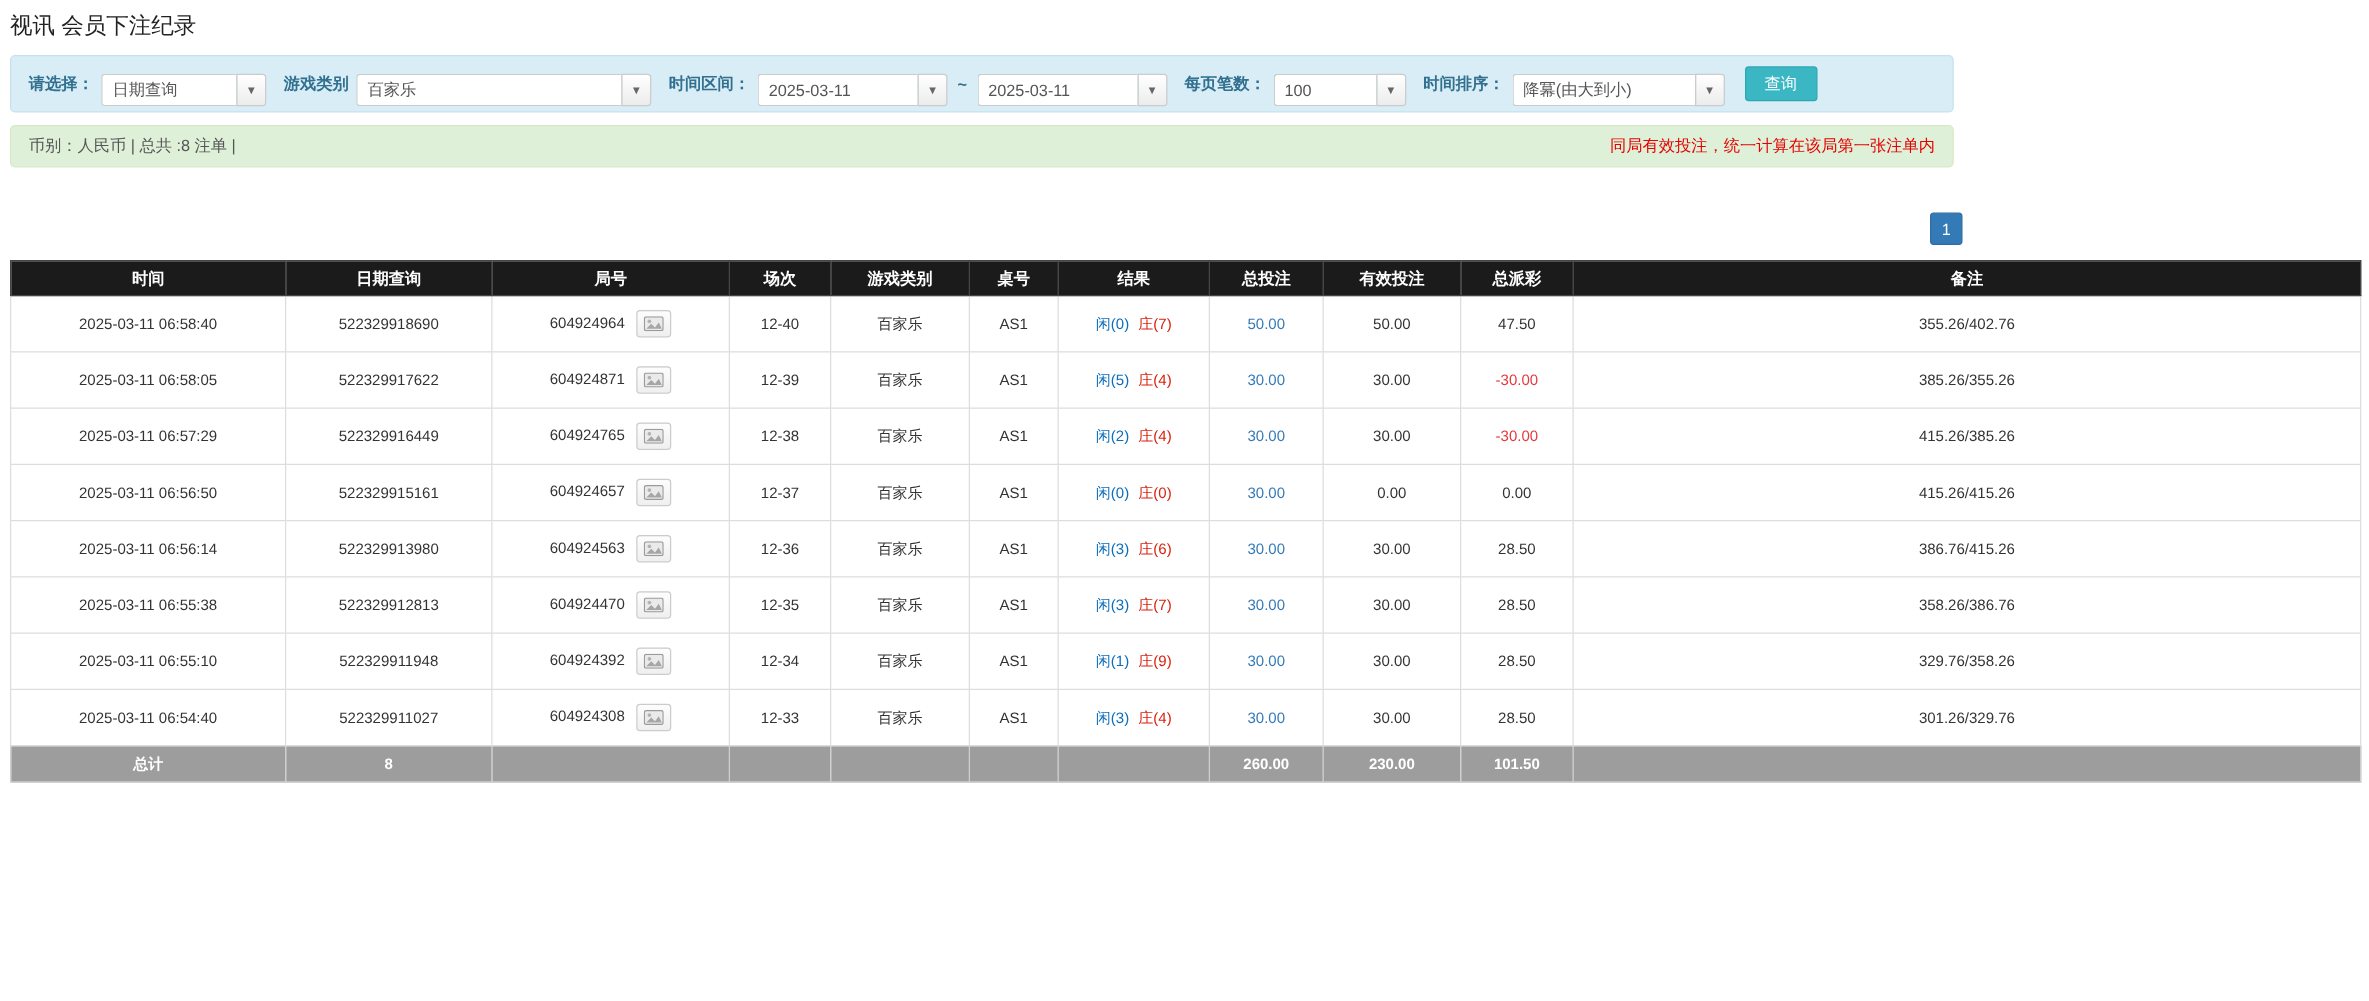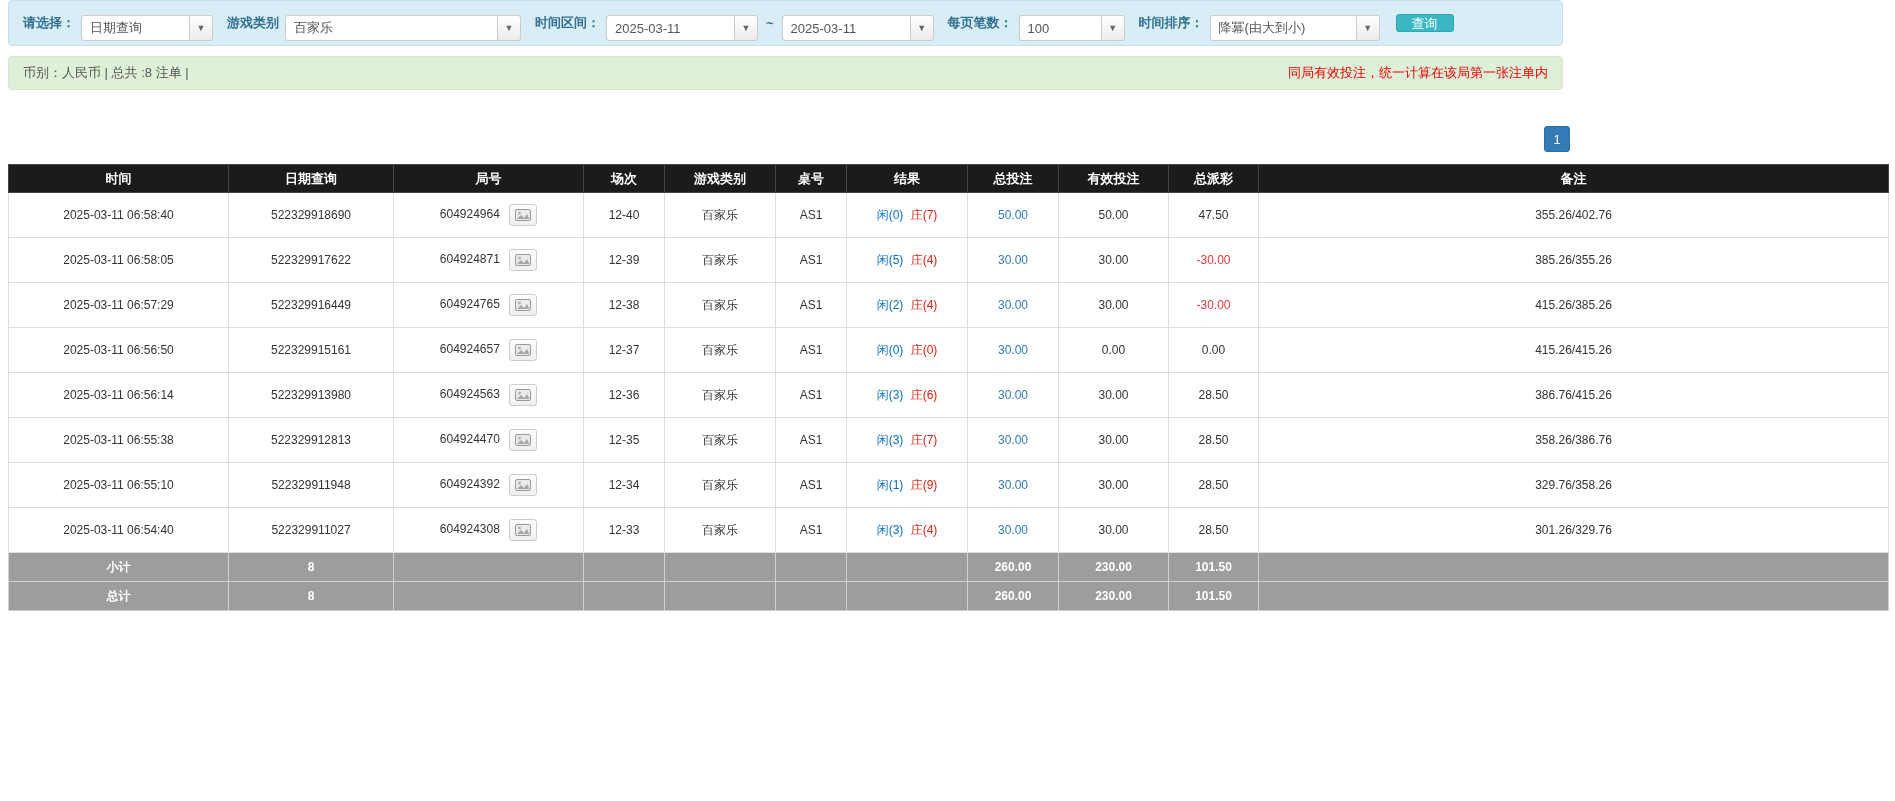--- a/index.html
+++ b/index.html
@@ -29,21 +29,21 @@
     height:26px;border:1px solid #ccc;border-right:none;border-radius:3px 0 0 3px;
     padding:0 8px;font-size:13px;color:#555;background:#fff;outline:none;
   }
   .combo .caret-btn{
     width:24px;height:26px;border:1px solid #ccc;background:linear-gradient(#fff,#ececec);
     border-radius:0 3px 3px 0;color:#666;font-size:9px;cursor:pointer;
     display:flex;align-items:center;justify-content:center;padding:0;
   }
   .tilde{color:#31708f;font-weight:bold;margin:0 2px;font-size:13px;}
   .search-btn{
-    height:18px;padding:0 15px;background:var(--accent);border:1px solid #2fa6b2;color:#fff;
+    height:28px;padding:0 15px;background:var(--accent);border:1px solid #2fa6b2;color:#fff;
     font-size:13px;border-radius:3px;cursor:pointer;margin-left:10px;
   }
 
   
   .summary-bar{
     width:1555px;height:34px;background:#dff0d8;border:1px solid #d6e9c6;border-radius:4px;
     display:flex;align-items:center;justify-content:space-between;padding:0 14px;
     font-size:13px;margin-bottom:36px;gap:13px;
   }
   .summary-left{color:#555;}
@@ -78,20 +78,21 @@
   tfoot td{
     background:#9d9d9d;color:#fff;height:29px;text-align:center;border:1px solid #cfcfcf;
     font-size:12px;font-weight:bold;padding:0 4px;
   }
 </style>
 </head>
 <body>
 
 <div class="page">
 
+  <div class="page-title">视讯 会员下注纪录</div>
 
   <div class="filter-bar">
     <span class="f-label first">请选择：</span>
     <span class="combo">
       <input style="width: 108px;" readonly="" value="日期查询">
       <button class="caret-btn">
           <span>▼</span>
         </button>
     </span>
 
@@ -395,41 +396,28 @@
     <td>
       <a class="bet-link">30.00</a>
     </td>
     <td>30.00</td>
     <td>28.50</td>
     <td>301.26/329.76</td>
   </tr>
 </tbody>
     <tfoot>
       <tr>
-        <td>小计</td>
+        <td>总计</td>
         <td>8</td>
         <td></td>
         <td></td>
         <td></td>
         <td></td>
         <td></td>
         <td>260.00</td>
         <td>230.00</td>
         <td>101.50</td>
         <td></td>
       </tr>
-      <tr>
-        <td>总计</td>
-        <td>8</td>
-        <td></td>
-        <td></td>
-        <td></td>
-        <td></td>
-        <td></td>
-        <td>260.00</td>
-        <td>230.00</td>
-        <td>101.50</td>
-        <td></td>
-      </tr>
     </tfoot>
   </table>
 
 </div>
 
 </body></html>

